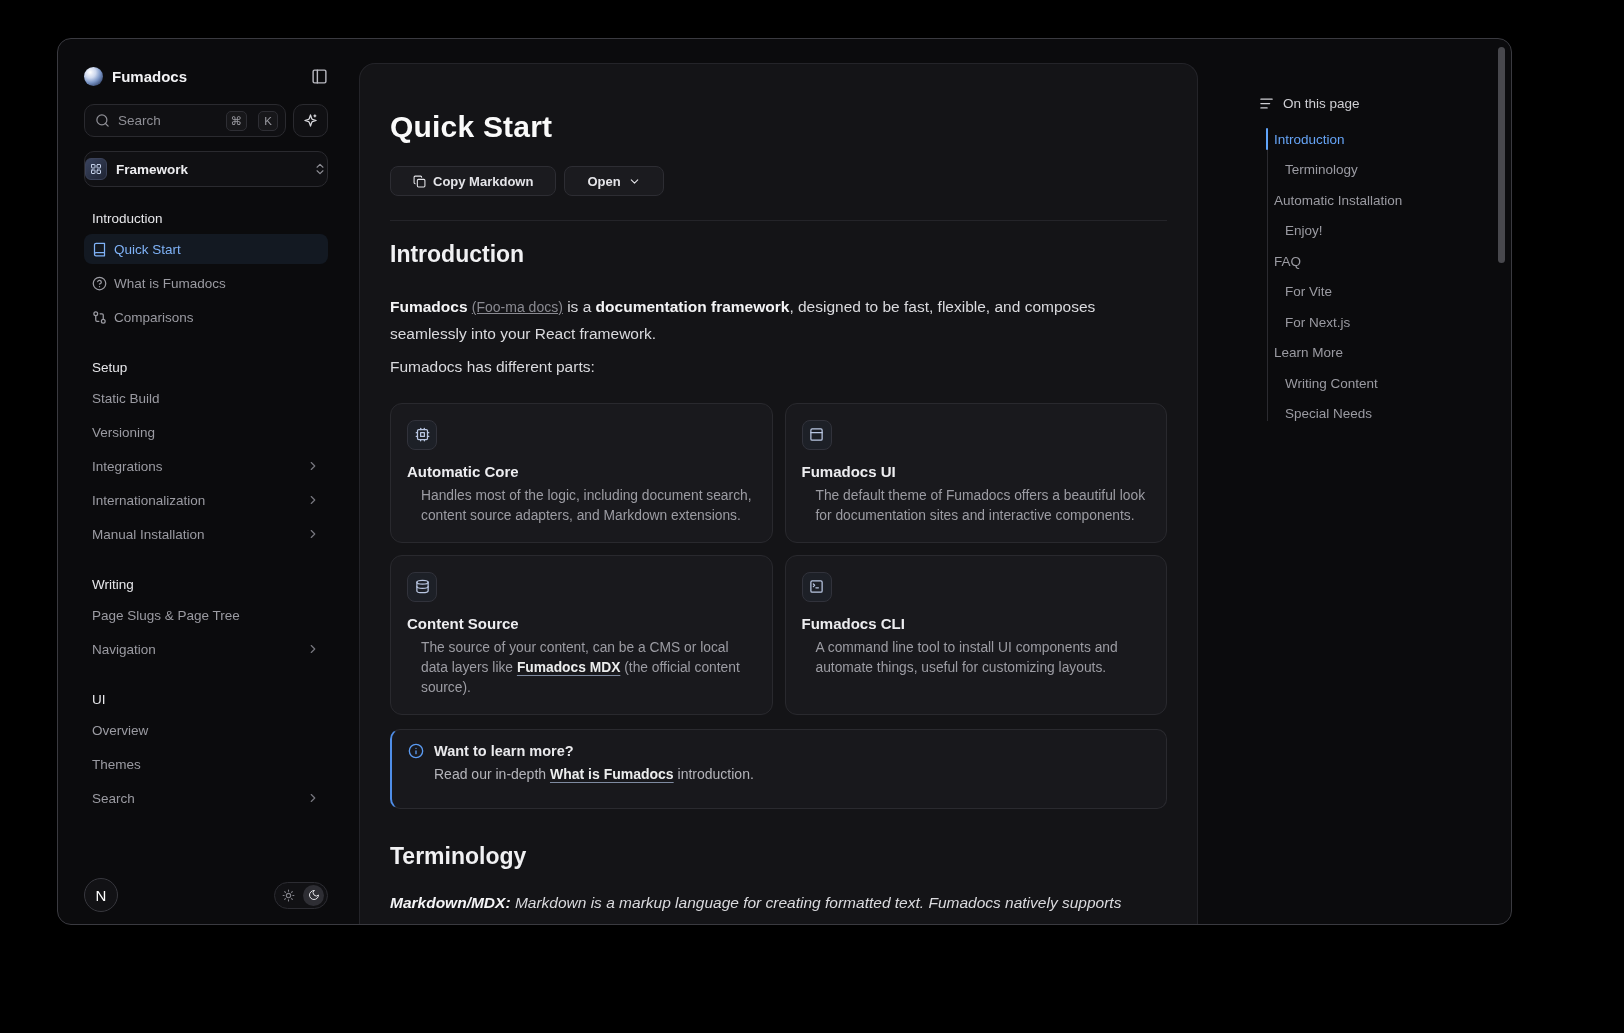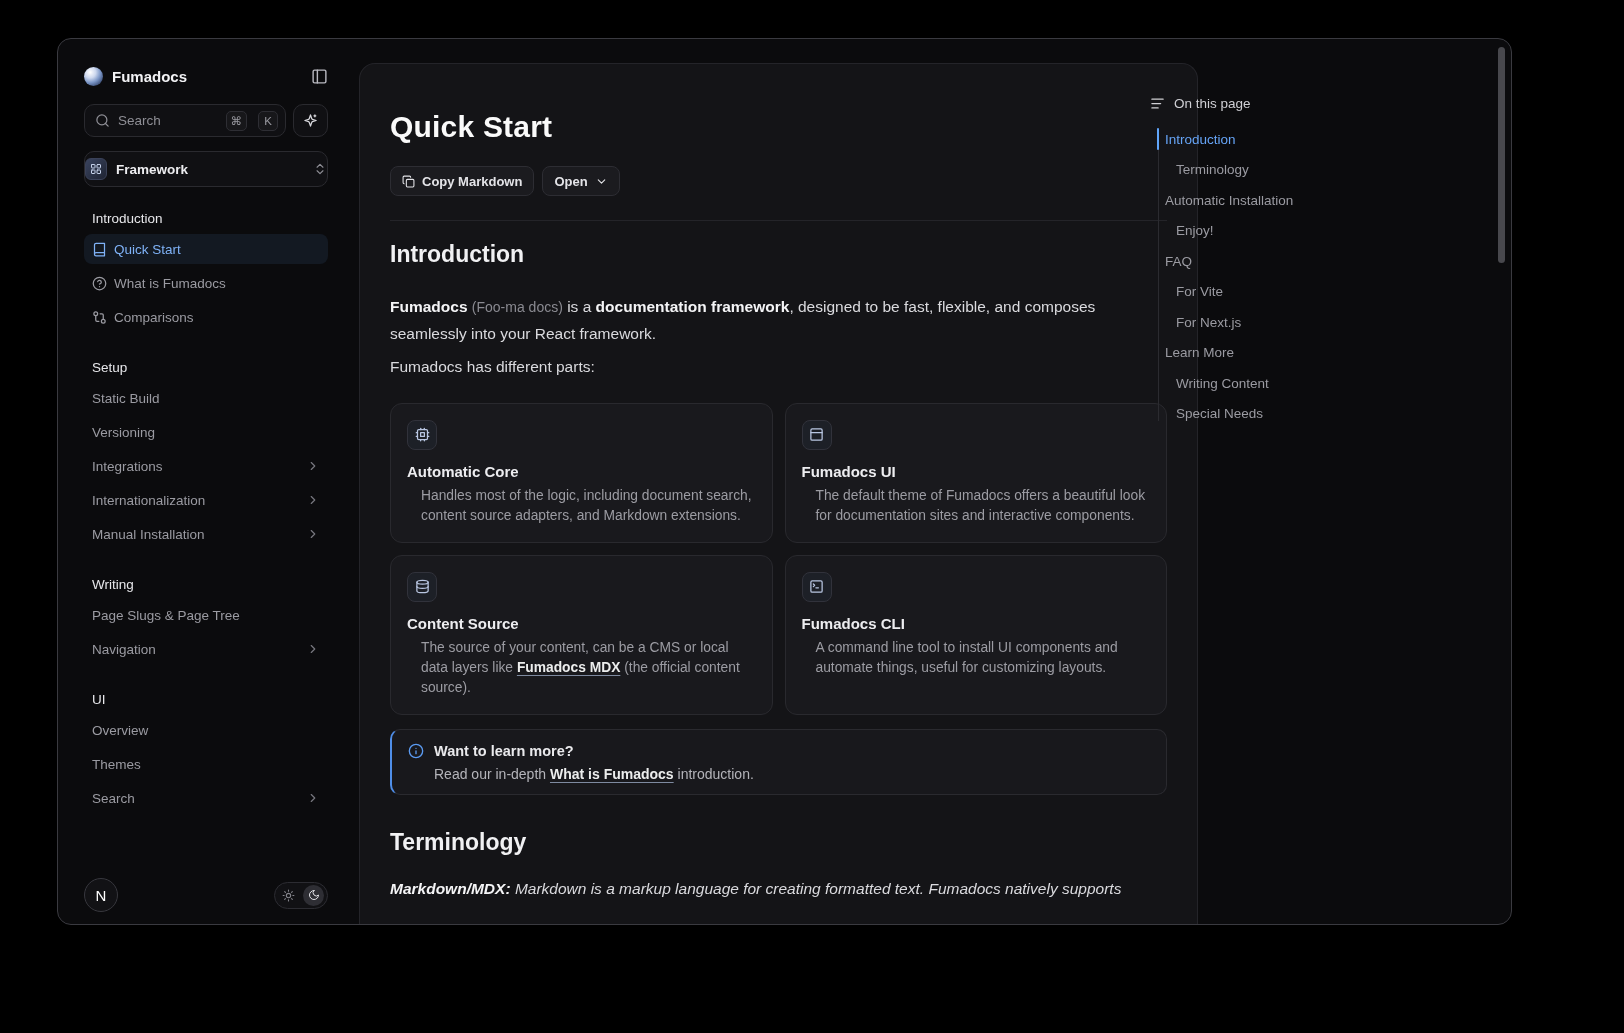--- a/index.html
+++ b/index.html
@@ -50,50 +50,50 @@
   .moon-slot { width: 21px; height: 21px; border-radius: 50%; background: #2e2e34; display: flex;
     align-items: center; justify-content: center; color: #e2e2e6; cursor: pointer; }
 
   
   .panel { position: absolute; left: 301px; top: 24px; width: 839px; height: 863px;
     background: #141417; border: 1px solid #242429; border-bottom: none;
     border-radius: 16px 16px 0 0; padding: 46px 30px 0; overflow: hidden; }
   .h1 { font-size: 30px; font-weight: 700; color: #fafafa; letter-spacing: .2px; }
   .subtitle { margin-top: 16px; font-size: 16px; color: #9d9da4; }
   .actions { margin-top: 22px; display: flex; gap: 8px; }
-  .btn { height: 30px; display: inline-flex; align-items: center; gap: 7px; padding: 0 11px;
+  .btn { height: 30px; display: inline-flex; align-items: center; gap: 7px; padding: 0 22px;
     background: #1b1b1f; border: 1px solid #2d2d33; border-radius: 8px; color: #e4e4e8;
     font-size: 13px; font-weight: 600; cursor: pointer; }
   .hr { margin-top: 24px; border-top: 1px solid #242429; }
   .h2 { font-size: 23px; font-weight: 700; color: #f1f1f3; }
   .h2.intro { margin-top: 20px; }
   .p { font-size: 15.5px; line-height: 1.72; color: #dadade; }
   .p.first { margin-top: 26px; }
   .p.second { margin-top: 7px; }
-  .muted-inline { color: #8a8a91; font-size: 14px; }
+  .muted-inline { color: #8a8a91; font-size: 14px; text-decoration: underline; }
   .strong { font-weight: 700; color: #f4f4f6; }
   .cards { margin-top: 22px; display: grid; grid-template-columns: 1fr 1fr; gap: 12px; }
   .card { border: 1px solid #29292e; background: #19191d; border-radius: 12px; padding: 16px; }
   .card-icon { width: 30px; height: 30px; border: 1px solid #31323b; background: #1d2027;
     border-radius: 8px; display: flex; align-items: center; justify-content: center; color: #b9c6e2; }
   .card-title { margin-top: 13px; font-size: 15px; font-weight: 700; color: #ededf0; }
   .card-desc { margin-top: 6px; font-size: 13.8px; line-height: 1.45; color: #9c9ca3; margin-left: 14px; }
   .link { color: #eceded; font-weight: 600; text-decoration: underline; text-underline-offset: 3px;
     text-decoration-color: #7e8aa0; cursor: pointer; }
   .callout { margin-top: 14px; border: 1px solid #2a2a2f; border-left: 2px solid #4f8ee8;
-    background: #18181c; border-radius: 10px; padding: 13px 16px 12px; }
+    background: #18181c; border-radius: 10px; padding: 13px 16px 26px; }
   .callout-head { display: flex; align-items: center; gap: 10px; }
   .info-ic { color: #5b9bf3; }
   .callout-title { font-size: 14.5px; font-weight: 600; color: #e9e9ec; }
   .callout-body { margin-left: 26px; margin-top: 7px; font-size: 14px; color: #b4b4ba; }
   .h2.term { margin-top: 34px; }
   .p.term { margin-top: 20px; font-style: italic; }
 
   
-  .toc { position: absolute; left: 1092px; top: 57px; width: 292px; }
+  .toc { position: absolute; left: 1201px; top: 57px; width: 292px; }
   .toc-head { display: flex; align-items: center; gap: 9px; font-size: 13.5px; color: #cfcfd4; }
   .toc-list { position: relative; margin-top: 13px; }
   .toc-rail { position: absolute; left: 8px; top: 5px; bottom: 8px; width: 1px; background: #2b2b30; }
   .toc-bar { position: absolute; left: 7px; top: 4px; width: 2px; height: 22px;
     background: var(--accent, #60a5fa); border-radius: 2px; }
   .toc-item { height: 30.5px; display: flex; align-items: center; font-size: 13.5px; color: #9b9ba2; cursor: pointer; }
   .toc-item.d2 { padding-left: 15px; }
   .toc-item.d3 { padding-left: 26px; }
   .toc-item.active { color: #66a4f6; }
 

